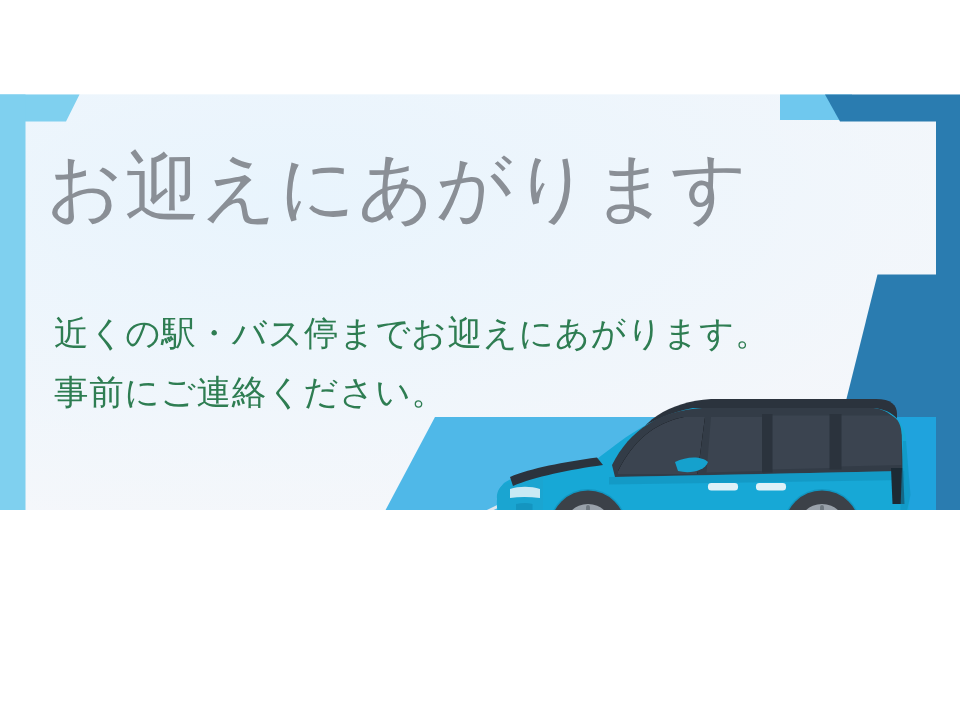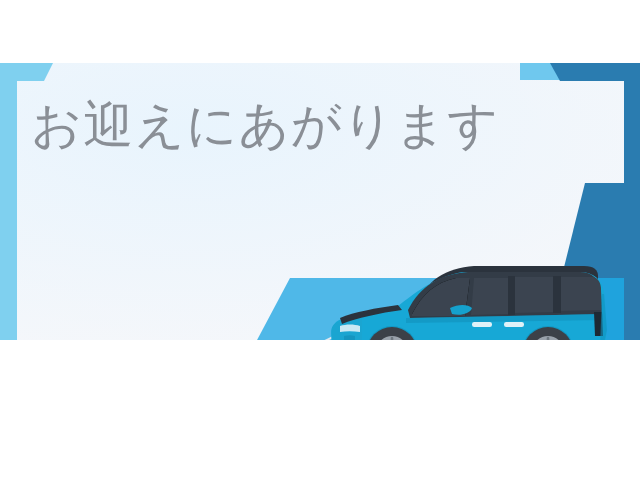--- a/index.html
+++ b/index.html
@@ -203,20 +203,24 @@
 
   <div class="accent-left-h"></div>
   <div class="accent-left-v"></div>
 
   <div class="accent-right-top-light"></div>
   <div class="accent-right-h"></div>
   <div class="accent-right-v"></div>
 
   <div class="headline">お迎えにあがります</div>
 
+  <div class="body-block">
+    <span class="body-line">近くの駅・バス停までお迎えにあがります。</span>
+    <span class="body-line">事前にご連絡ください。</span>
+  </div>
 
   <div class="car">
     <svg viewBox="0 0 292 135" xmlns="http://www.w3.org/2000/svg" aria-hidden="true">
       <g>
         <ellipse cx="150" cy="122" rx="140" ry="5" fill="#e7eef5" opacity="0.6"></ellipse>
       </g>
 
       <path d="M94 54 C104 28 124 16 152 14 L262 14 C272 14 276 18 276 24 L276 46 L94 54 Z" fill="#2b333d"></path>
 
       <path d="M12 96 C8 88 8 76 14 70 C26 62 52 58 76 54 C92 42 110 26 140 20 L258 20 C272 20 280 28 282 40 L284 80 C285 92 280 100 270 101 L20 101 C16 101 13 99 12 96 Z" fill="#17a8d6"></path>

